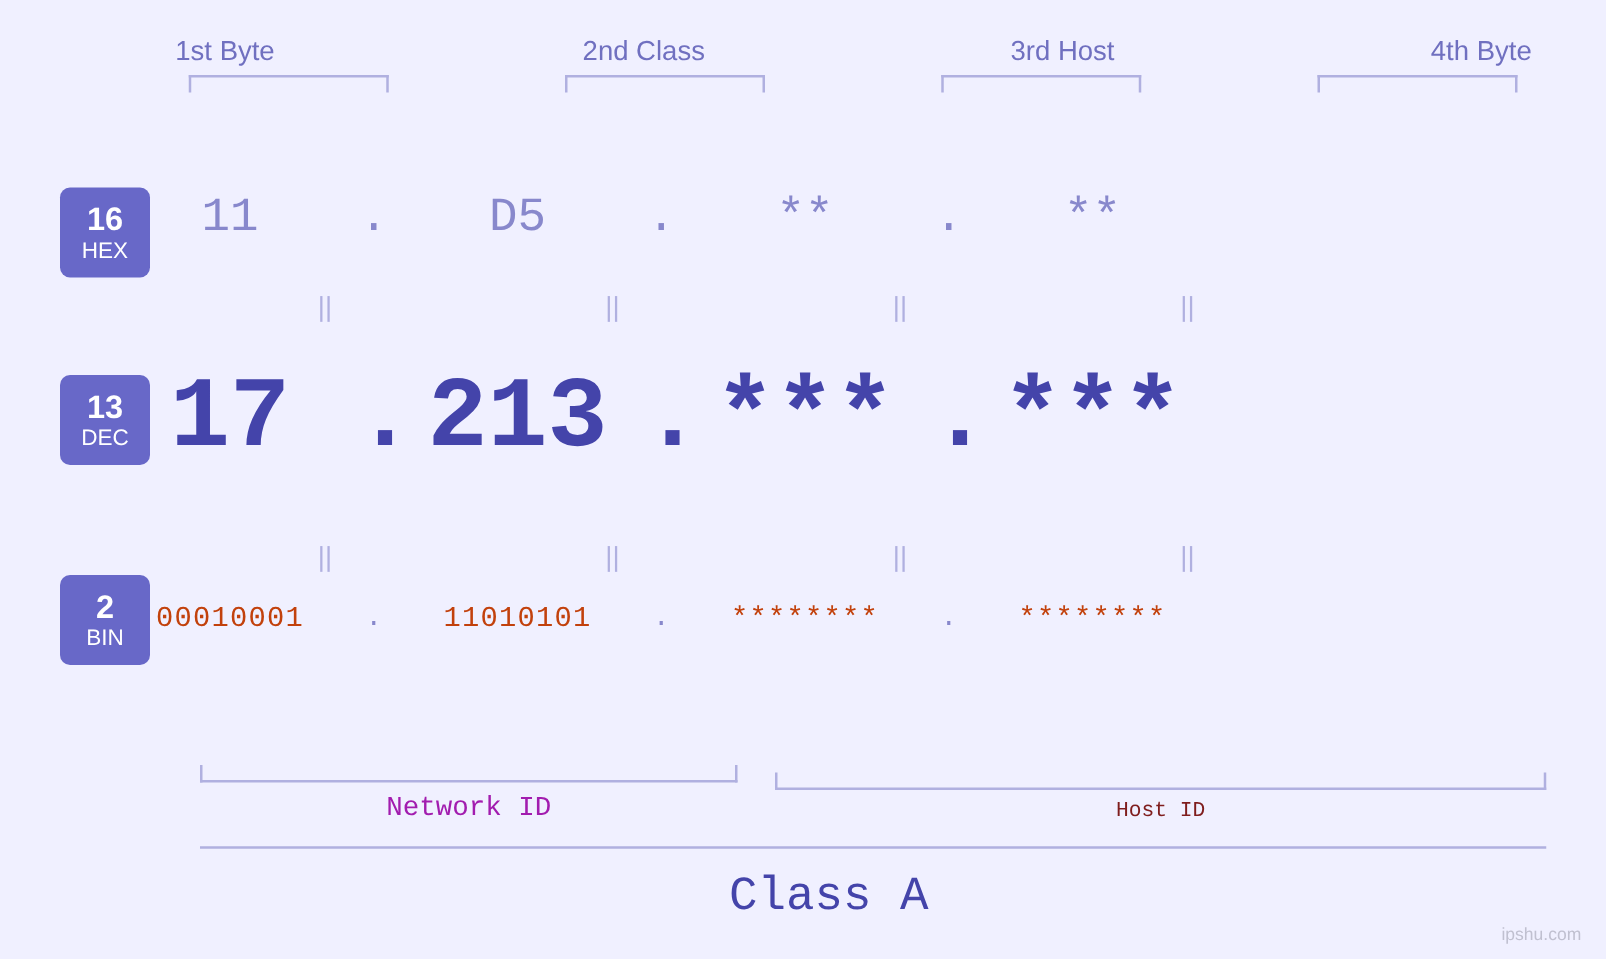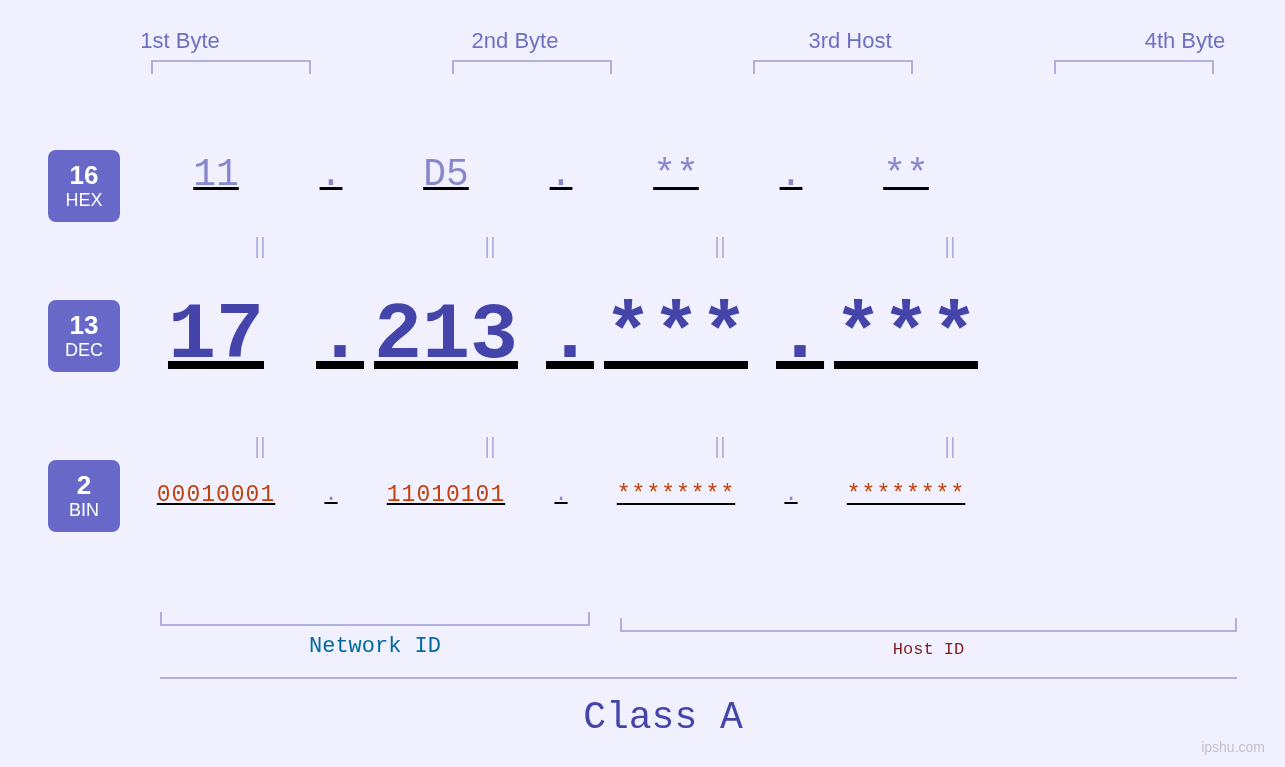--- a/index.html
+++ b/index.html
@@ -73,24 +73,23 @@
     }
 
     .badge-label {
       font-size: 18px;
       font-weight: normal;
     }
 
     
     .data-row {
       display: flex;
-      padding-left: 116px;
+      padding-left: 84px;
       position: absolute;
       width: 100%;
-      text-decoration: underline;
     }
 
     .cell-value {
       width: 200px;
       text-align: center;
       font-family: 'Courier New', monospace;
     }
 
     .dot-sep {
       width: 30px;
@@ -212,21 +211,21 @@
       background: #f0f0ff;
     }
   </style>
 </head>
 <body>
 
 <div class="layout-wrapper">
 
   <div class="byte-headers">
     <div class="byte-header">1st Byte</div>
-    <div class="byte-header">2nd Byte</div>
+    <div class="byte-header">2nd Class</div>
     <div class="byte-header">3rd Host</div>
     <div class="byte-header">4th Byte</div>
   </div>
 
   <div class="top-brackets">
     <div class="bracket-cell">
       <div class="bracket-top"></div>
     </div>
     <div class="bracket-cell">
       <div class="bracket-top"></div>
@@ -299,21 +298,21 @@
     <div class="dot-sep bin-dot">.</div>
     <div class="cell-value bin-value">11010101</div>
     <div class="dot-sep bin-dot">.</div>
     <div class="cell-value bin-value">********</div>
     <div class="dot-sep bin-dot">.</div>
     <div class="cell-value bin-value">********</div>
   </div>
 
   <div style="position:absolute; bottom:108px; left:160px; width:430px; display:flex; flex-direction:column; align-items:center;">
     <div style="width:100%; height:14px; border:2px solid #b0b0e0; border-top:none;"></div>
-    <div style="margin-top:8px; color:#0369a1; font-size:22px; font-family:'Courier New',monospace;">Network ID</div>
+    <div style="margin-top:8px; color:#a21caf; font-size:22px; font-family:'Courier New',monospace;">Network ID</div>
   </div>
 
   <div style="position:absolute; bottom:108px; left:620px; right:48px; display:flex; flex-direction:column; align-items:center;">
     <div style="width:100%; height:14px; border:2px solid #b0b0e0; border-top:none;"></div>
     <div style="margin-top:8px; color:#7f1d1d; font-size:17px; font-family:'Courier New',monospace;">Host ID</div>
   </div>
 
   <div class="bottom-full-line"></div>
 
   <div class="class-row">

